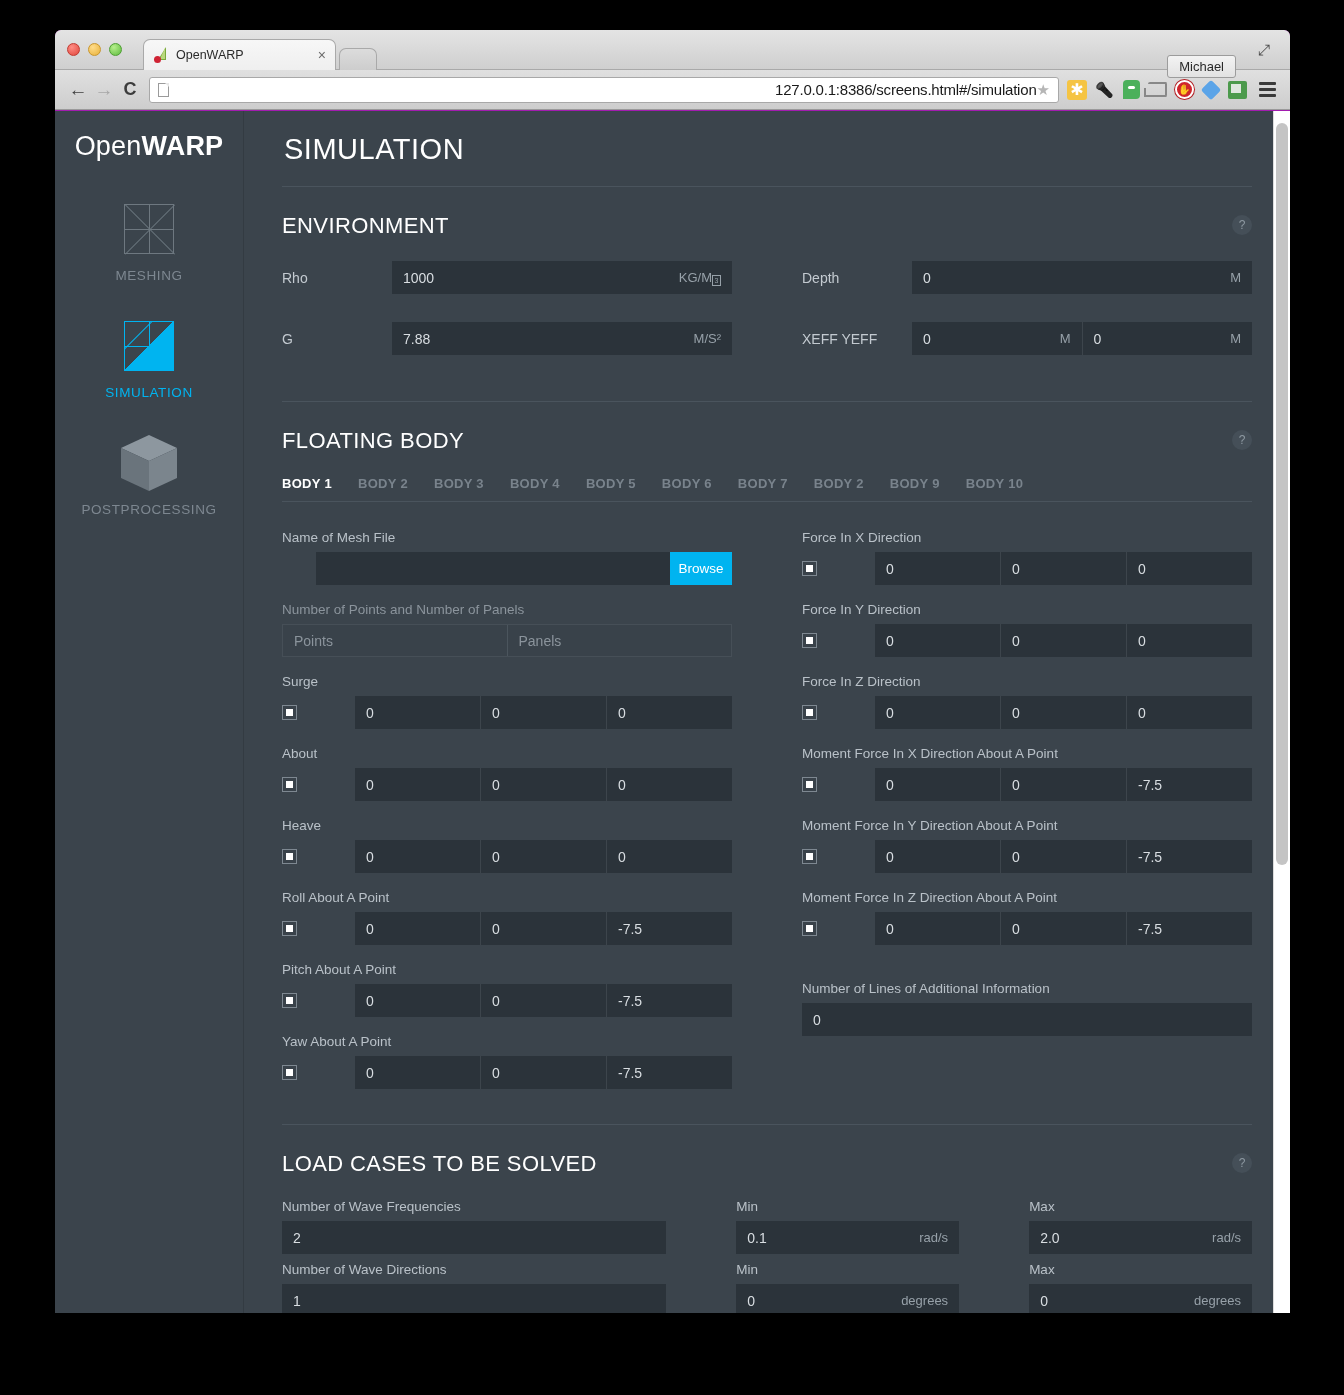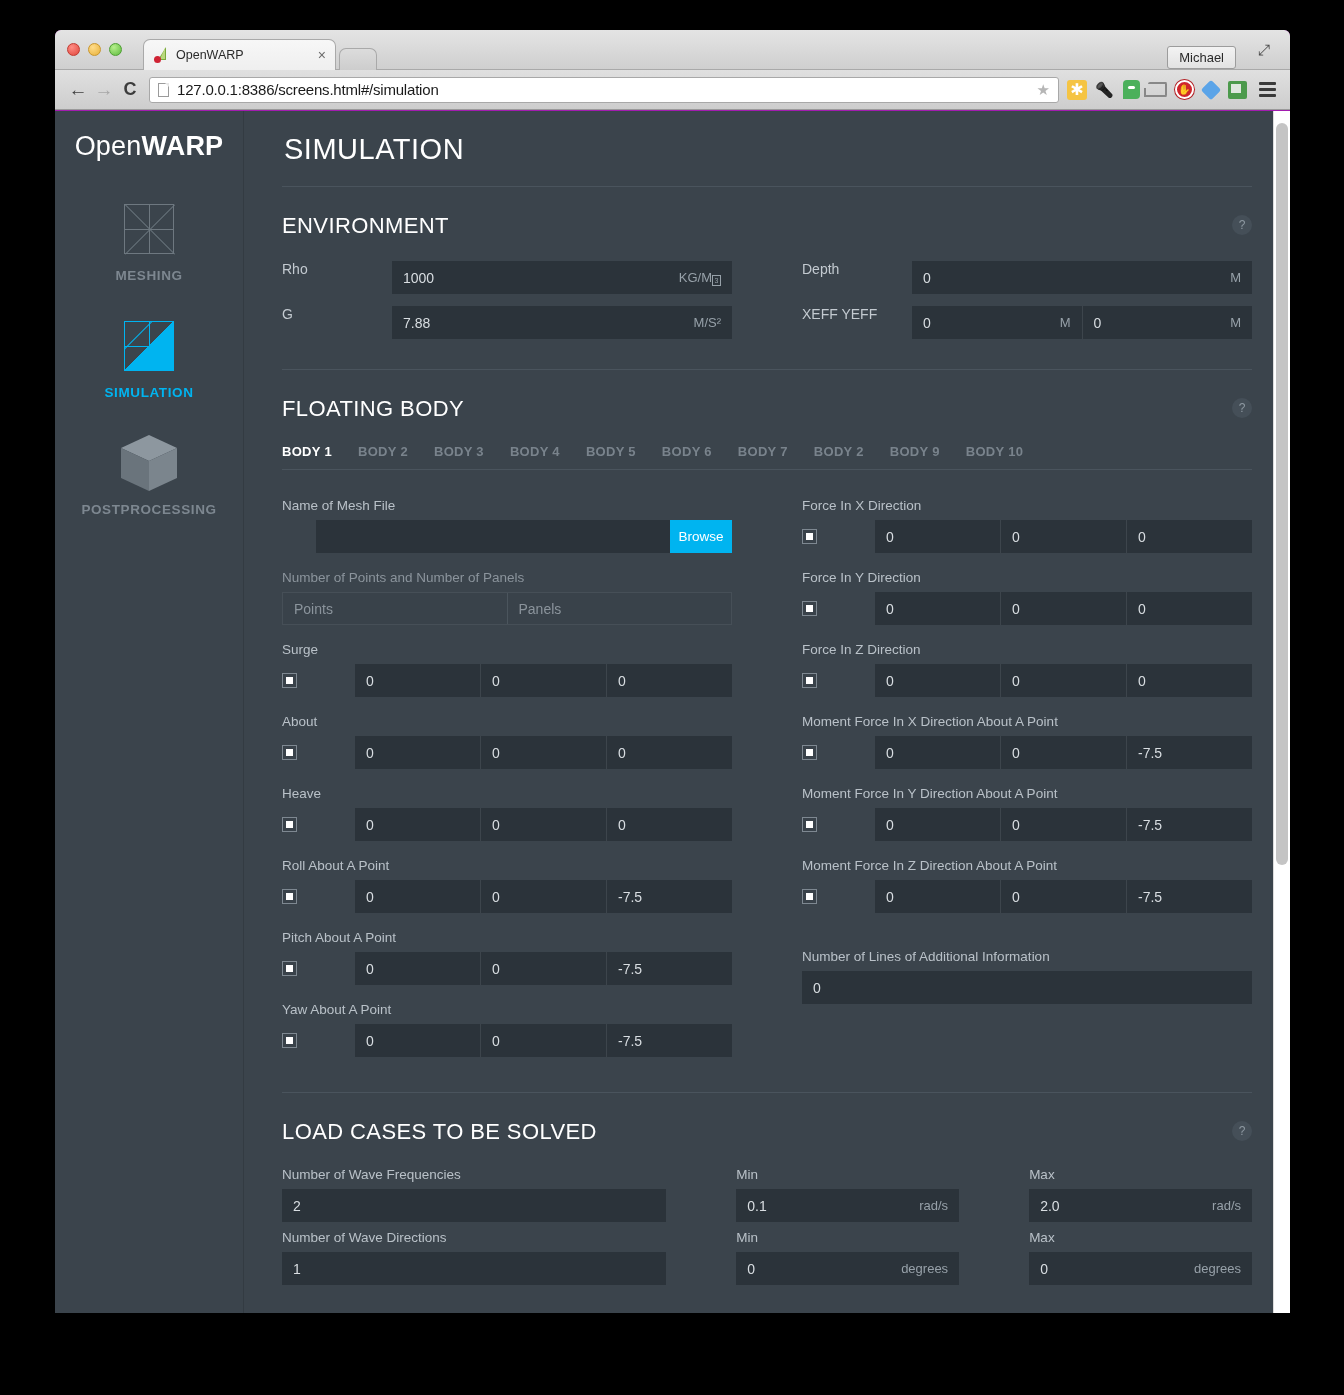--- a/index.html
+++ b/index.html
@@ -63,21 +63,21 @@
   }
   .tab .tab-close { font-size: 14px; color: #6b6b6b; line-height: 1; padding-left: 6px; }
   .newtab {
     width: 38px; height: 22px; margin-left: 3px;
     background: linear-gradient(to bottom, #dcdcdc, #cdcdcd);
     border: 1px solid #a9a9a9; border-bottom: none;
     border-radius: 7px 7px 0 0;
   }
 
   .profile-btn {
-    position: absolute; right: 54px; top: 16px;
+    position: absolute; right: 54px; top: 25px;
     padding: 3px 11px;
     font-size: 13px; color: #2a2a2a;
     background: linear-gradient(to bottom, #f3f3f3, #e2e2e2);
     border: 1px solid #9c9c9c; border-radius: 3px;
   }
   .fullscreen-icon {
     position: absolute; right: 16px; top: 12px;
     width: 16px; height: 16px; color: #4a4a4a; font-size: 15px;
     line-height: 16px;
   }
@@ -100,21 +100,21 @@
   .urlbar .page-icon {
     width: 11px; height: 14px; border: 1px solid #9b9b9b; background: #fff;
     position: relative; flex: 0 0 11px;
   }
   .urlbar .page-icon:after {
     content:""; position: absolute; right: -1px; top: -1px;
     border-left: 4px solid transparent; border-top: 4px solid #e7e7e7;
   }
   .urlbar .url-text {
     flex: 1; margin-left: 8px; font-size: 15px; color: #1a1a1a;
-    white-space: nowrap; overflow: hidden; letter-spacing: -0.2px;
+    white-space: nowrap; overflow: hidden; letter-spacing: -0.2px; text-align: right;
   }
   .urlbar .star { color: #b6b6b6; font-size: 15px; }
   .ext-icons { display: flex; align-items: center; gap: 8px; padding-right: 4px; }
   .ext { width: 20px; height: 20px; position: relative; }
   .ext.puzzle { background: #f5c443; border-radius: 3px; }
   .ext.puzzle:after {
     content: "✱"; position: absolute; inset: 0; color: #fff;
     font-size: 16px; text-align: center; line-height: 20px;
   }
   .ext.lamp:after { content: "\1F526"; font-size: 15px; position:absolute; inset:0; text-align:center; line-height:20px; filter: grayscale(1) brightness(0.35); }
@@ -147,21 +147,21 @@
   .brand {
     font-size: 27px; color: #ffffff; text-align: center;
     letter-spacing: 0.2px; font-weight: 300; margin-bottom: 38px;
   }
   .brand b { font-weight: 700; }
   .navitem {
     text-align: center; margin-bottom: 34px; cursor: pointer;
   }
   .navitem .glyph { height: 58px; display: flex; align-items: center; justify-content: center; }
   .navitem .nav-label {
-    font-size: 13.5px; letter-spacing: 0.6px; color: #7d8790; margin-top: 10px; font-weight: 700;
+    font-size: 13.5px; letter-spacing: 0.6px; color: #7d8790; margin-top: 10px; font-weight: 400;
   }
   .navitem.active .nav-label { color: #00b4f0; }
 
   
   .mesh-ico { width: 50px; height: 50px; position: relative; border: 1px solid #6e7880; }
   .mesh-ico i { position: absolute; background: #6e7880; }
   .mesh-ico i.v { left: 50%; top: 0; width: 1px; height: 100%; }
   .mesh-ico i.h { top: 50%; left: 0; height: 1px; width: 100%; }
   .mesh-ico i.d1 { left: -10px; top: 50%; width: 70px; height: 1px; transform: rotate(45deg); transform-origin: center; }
   .mesh-ico i.d2 { left: -10px; top: 50%; width: 70px; height: 1px; transform: rotate(-45deg); transform-origin: center; }
@@ -196,21 +196,21 @@
   }
   .help {
     position: absolute; right: 38px; top: 28px;
     width: 20px; height: 20px; border-radius: 50%;
     background: #454f58; color: #8e99a2;
     font-size: 12px; text-align: center; line-height: 20px;
   }
 
   
   .env-grid { display: grid; grid-template-columns: 1fr 1fr; gap: 0 70px; }
-  .env-row { display: flex; margin-bottom: 12px; }
+  .env-row { display: flex; align-items: center; margin-bottom: 28px; }
   .env-label {
     width: 110px; flex: 0 0 110px; font-size: 14px; color: #c3cad0;
   }
   .fld {
     flex: 1; height: 33px; background: #2b333a;
     display: flex; align-items: center;
     padding: 0 11px; font-size: 14px; color: #d9dee2;
   }
   .fld .unit { margin-left: auto; color: #97a1a9; font-size: 13px; }
   .fld .tofu {

